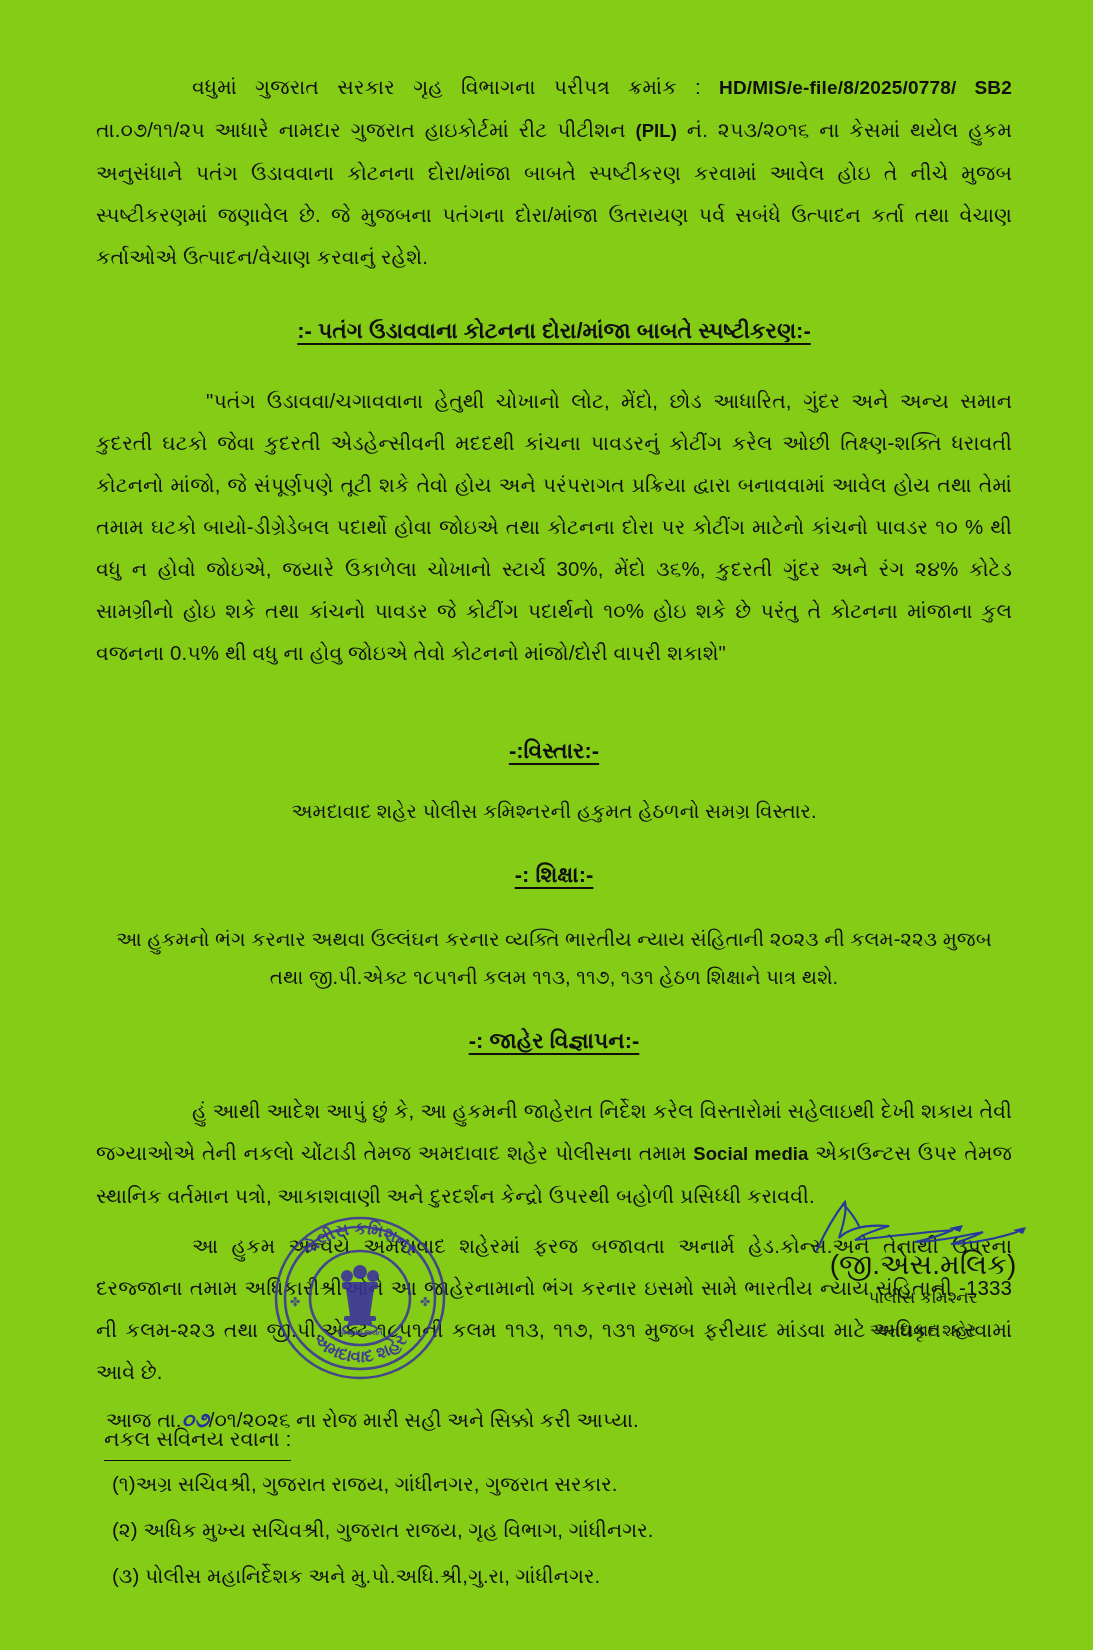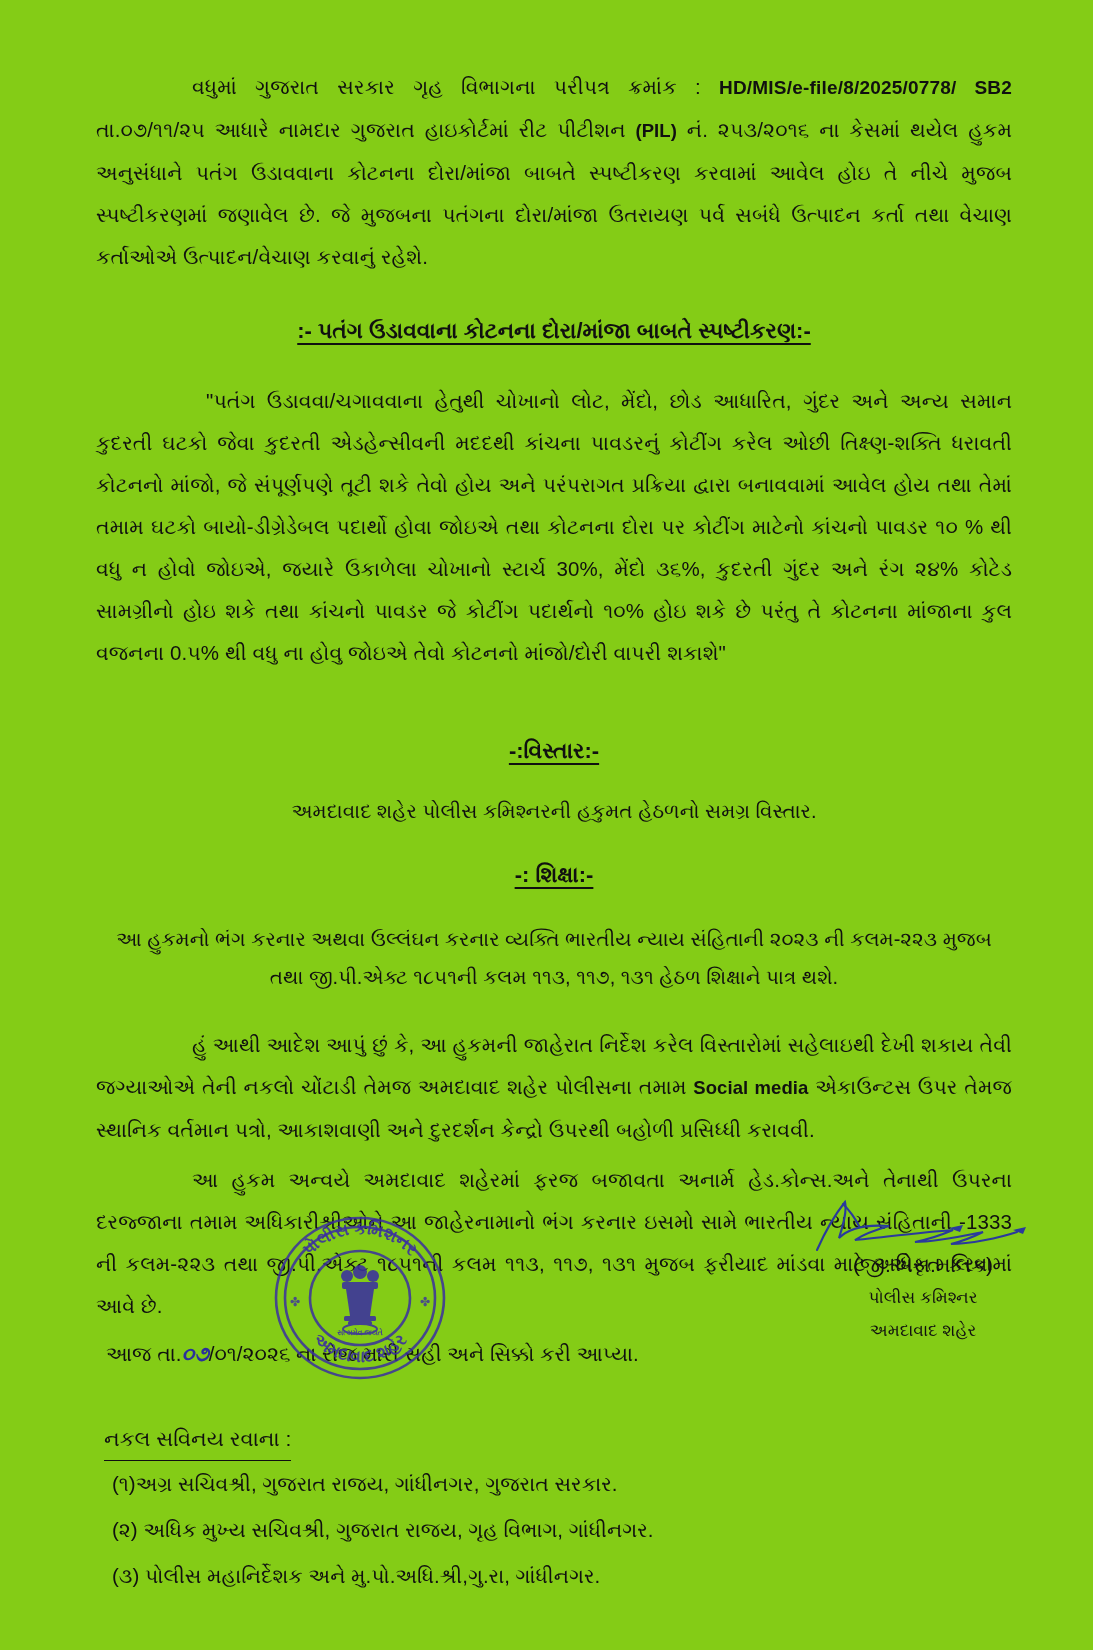--- a/index.html
+++ b/index.html
@@ -96,21 +96,21 @@
   
   .sign-block {
     position: absolute;
     right: 20px;
     top: 1196px;
     width: 300px;
     text-align: center;
   }
   .sig-svg { display: block; margin: 0 auto -6px auto; }
   .sign-name {
-    font-size: 21px;
+    font-size: 28px;
     line-height: 33px;
     color: #101010;
   }
   .sign-desig {
     font-size: 17px;
     line-height: 33px;
     color: #101010;
   }
 
   
@@ -169,20 +169,21 @@
 
     <div class="gap-12"></div>
 
     <p class="section-head"><span class="u">-: શિક્ષા:-</span></p>
     <div class="gap-12"></div>
     <p class="center-line">આ હુકમનો ભંગ કરનાર અથવા ઉલ્લંઘન કરનાર વ્યક્તિ ભારતીય ન્યાય સંહિતાની ૨૦૨૩ ની કલમ-૨૨૩ મુજબ</p>
     <p class="center-line">તથા જી.પી.એક્ટ ૧૮૫૧ની કલમ ૧૧૩, ૧૧૭, ૧૩૧ હેઠળ  શિક્ષાને પાત્ર થશે.</p>
 
     <div class="gap-12"></div>
 
+    <p class="section-head"><span class="u">-: જાહેર વિજ્ઞાપન:-</span></p>
 
     <div class="gap-16"></div>
 
     <p class="para"><span>હું આથી આદેશ આપું છું કે, આ હુકમની જાહેરાત નિર્દેશ કરેલ વિસ્તારોમાં સહેલાઇથી દેખી શકાય તેવી જગ્યાઓએ તેની નકલો ચોંટાડી તેમજ અમદાવાદ શહેર પોલીસના તમામ </span><span class="latin-med">Social media</span><span> એકાઉન્ટસ ઉપર તેમજ સ્થાનિક વર્તમાન પત્રો, આકાશવાણી અને દુરદર્શન કેન્દ્રો ઉપરથી બહોળી પ્રસિધ્ધી કરાવવી.</span></p>
 
     <div class="gap-8"></div>
 
     <p class="para">આ હુકમ અન્વયે અમદાવાદ શહેરમાં ફરજ બજાવતા અનાર્મ હેડ.કોન્સ.અને તેનાથી ઉપરના દરજ્જાના તમામ અધિકારીશ્રીઓને આ જાહેરનામાનો ભંગ કરનાર ઇસમો સામે ભારતીય ન્યાય સંહિતાની -1333 ની કલમ-૨૨૩ તથા જી.પી.એક્ટ ૧૮૫૧ની કલમ ૧૧૩, ૧૧૭, ૧૩૧ મુજબ ફરીયાદ માંડવા માટે અધિકૃત કરવામાં આવે છે.</p>
 
     <div class="gap-8"></div>

